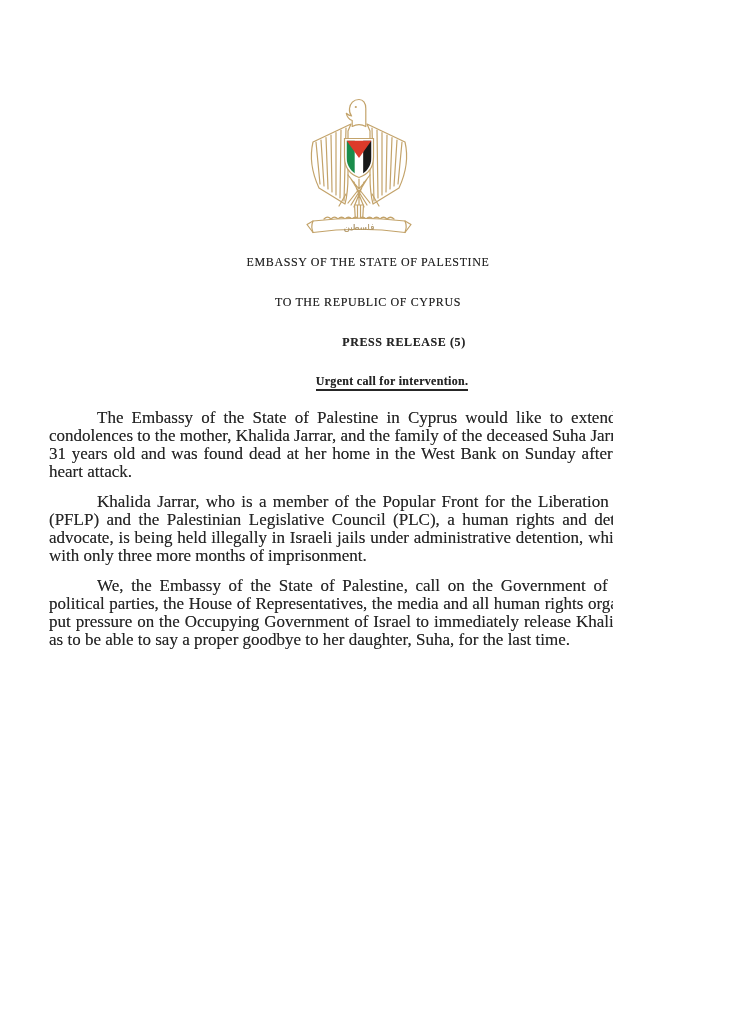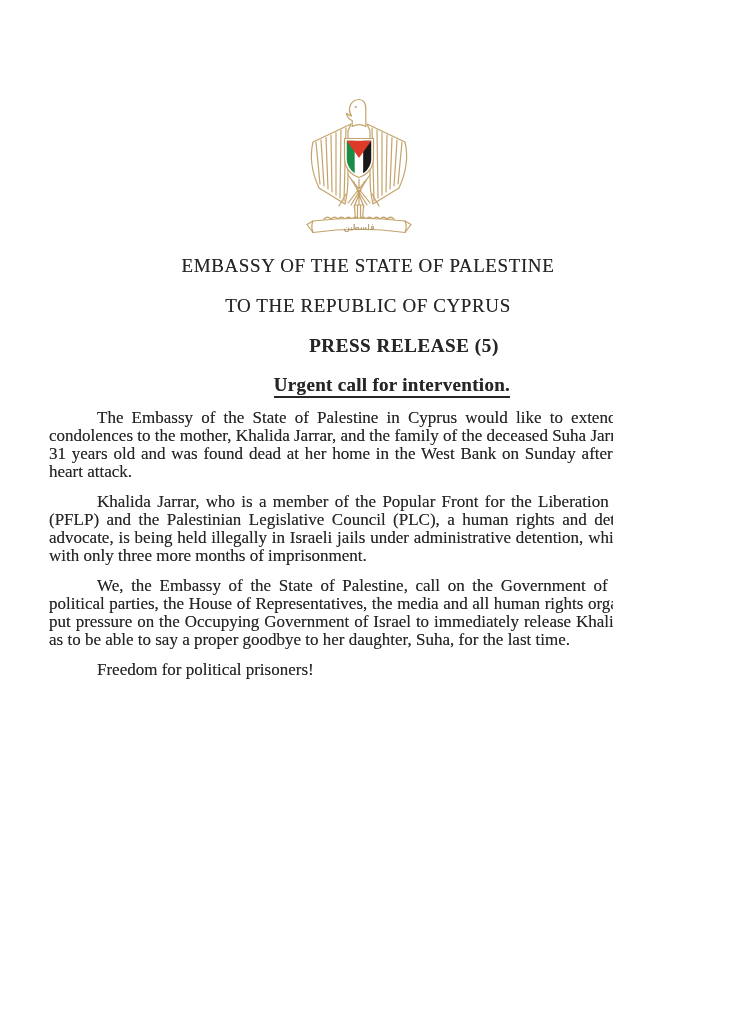--- a/index.html
+++ b/index.html
@@ -7,21 +7,21 @@
     position:relative;
     width:613px; height:1024px;
     background:#ffffff;
     font-family:"Liberation Serif","DejaVu Serif",serif;
     color:#262626;
     overflow:hidden;
     text-shadow:0 0 .4px rgba(40,40,40,.55); 
   }
   .emblem { position:absolute; left:302px; top:97px; width:114px; height:140px; }
   .headings { position:absolute; left:0; top:0; width:736px; }
-  .h-line { position:absolute; left:0; width:100%; text-align:center; font-size:19px; letter-spacing:.6px; white-space:nowrap; }
+  .h-line { position:absolute; left:0; width:100%; text-align:center; font-size:12px; letter-spacing:.6px; white-space:nowrap; }
   .h1 { top:255px; }
   .h2 { top:295px;font-family:Liberation Serif, serif; }
   .h3 { top:335px; font-weight:bold;padding-left:36px; }
   .h4 { top:374px; font-weight:bold; letter-spacing:.3px; }
   .h4 .underlined { border-bottom:2px solid #262626; padding-bottom:1px;margin-left:48px; }
   .body-text {
     position:absolute; left:49px; top:409px; width:648px;
     font-size:17px; line-height:18px; text-align:justify;
   }
   .body-text p { margin:0 0 12px 0; text-indent:48px; }
@@ -79,16 +79,15 @@
     <div class="h-line h3">PRESS RELEASE (5)</div>
     <div class="h-line h4">
       <span class="underlined">Urgent call for intervention.</span>
     </div>
   </div>
 
   <div class="body-text">
     <p>The Embassy of the State of Palestine in Cyprus would like to extend its sincere condolences to the mother, Khalida Jarrar, and the family of the deceased Suha Jarrar, who was 31 years old and was found dead at her home in the West Bank on Sunday afternoon after a heart attack.</p>
     <p>Khalida Jarrar, who is a member of the Popular Front for the Liberation of Palestine (PFLP) and the Palestinian Legislative Council (PLC), a human rights and detainee rights advocate, is being held illegally in Israeli jails under administrative detention, while she is left with only three more months of imprisonment.</p>
     <p>We, the Embassy of the State of Palestine, call on the Government of Cyprus, the political parties, the House of Representatives, the media and all human rights organizations to put pressure on the Occupying Government of Israel to immediately release Khalida Jarrar, so as to be able to say a proper goodbye to her daughter, Suha, for the last time.</p>
-    <p class="closing">Freedom for political prisoners!</p>
   </div>
 
 </div>
 
 </body></html>

